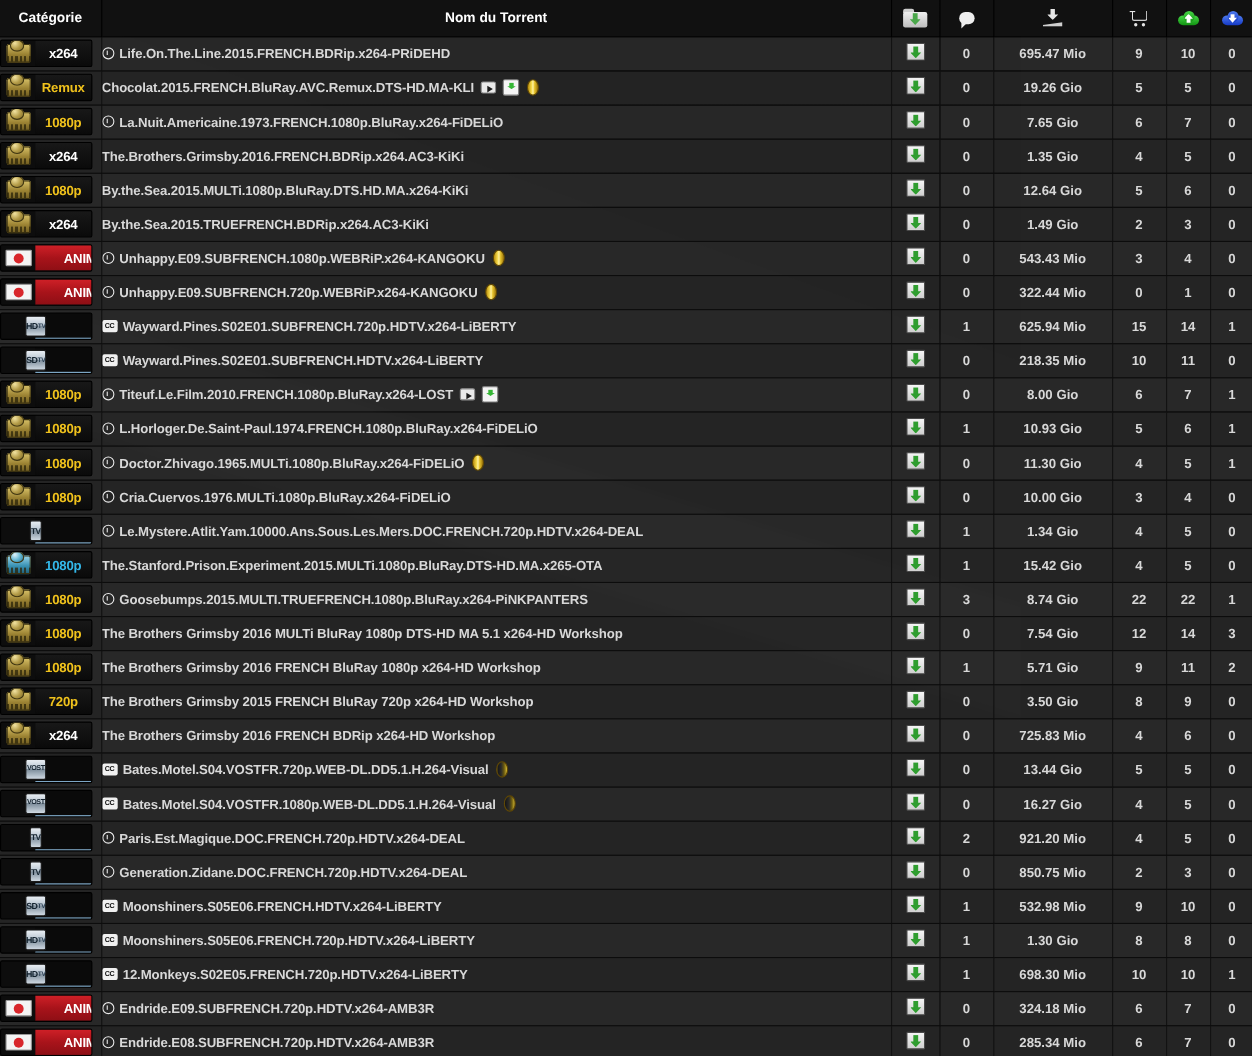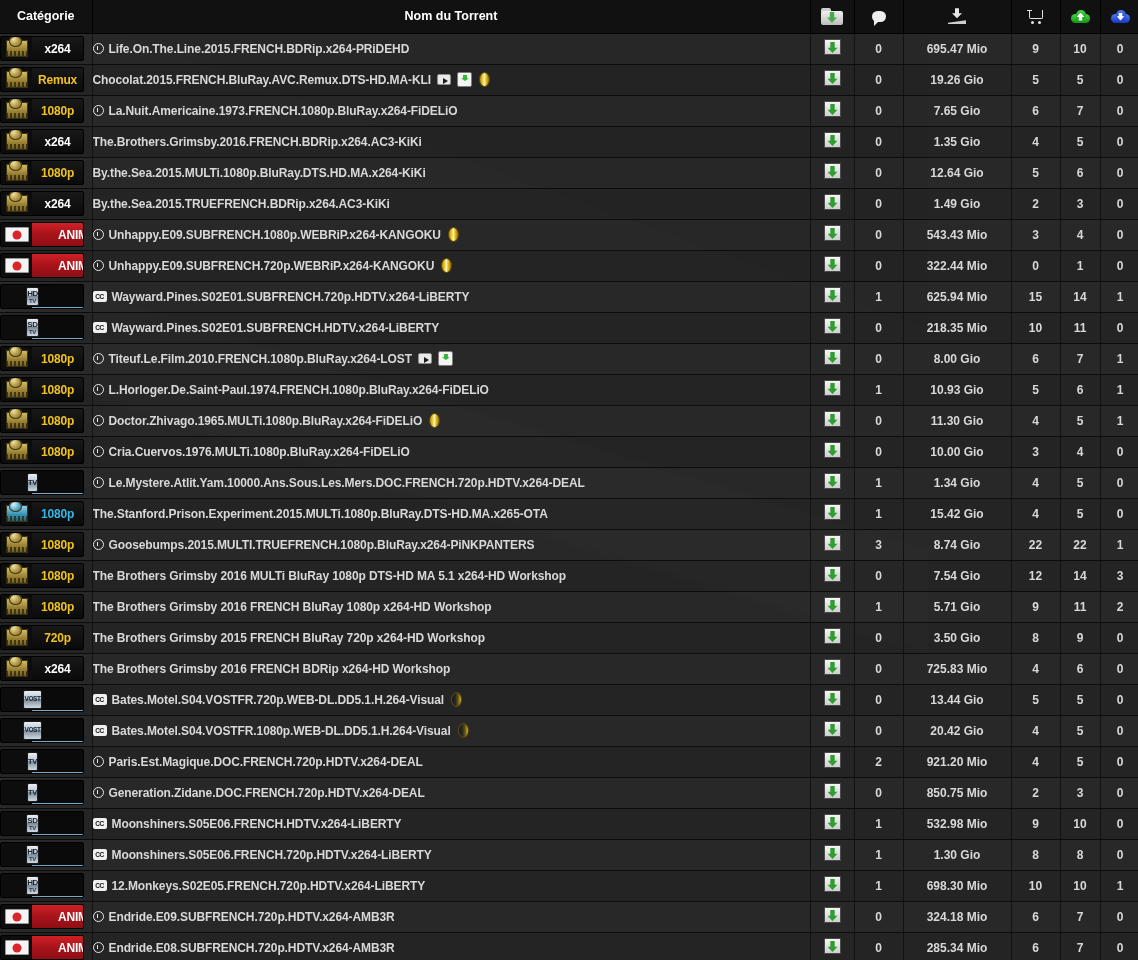--- a/index.html
+++ b/index.html
@@ -122,21 +122,21 @@
   }
   .jpflag:after {
     content:""; position:absolute; left:50%; top:50%; transform:translate(-50%,-50%);
     width:9px; height:9px; border-radius:50%; background:#d8262b;
   }
   
   .tvchip {
     width: 27px; height: 19px; border-radius: 2px;
     background: linear-gradient(180deg,#e9eef3 0%,#b6c3cf 48%,#7b8b99 49%,#cfd9e2 100%);
     border: 1px solid #1b1b1b;
-    display:flex; flex-direction:column; align-items:center; justify-content:center;
+    display:flex; flex-direction:row; align-items:center; justify-content:center;
     line-height: 1;
     margin-left: 32px;
   }
   .tvchip .t1 { font-size: 8px; font-weight: bold; color:#14232f; letter-spacing:-0.4px; }
   .tvchip .t2 { font-size: 6px; font-weight: bold; color:#2d4256; letter-spacing:-0.3px; }
   .tvchip.one .t1 { font-size: 7.5px; }
 
   
   .lab-x264   { color:#ffffff; background: linear-gradient(180deg,#181818,#0a0a0a); }
   .lab-gold   { color:#f0c21c; background: linear-gradient(180deg,#181818,#0a0a0a); }
@@ -760,21 +760,21 @@
             </span></td>
           <td class="c-name">
             <span class="namewrap">
               <span class="ic ic-cc">CC</span>
               <span>Bates.Motel.S04.VOSTFR.1080p.WEB-DL.DD5.1.H.264-Visual</span>
               <span class="ic ic-coin dark"></span>
             </span>
           </td>
           <td class="c-dl"><span class="dlbtn"></span></td>
           <td class="c-com">0</td>
-          <td class="c-size">20.42 Gio</td>
+          <td class="c-size">16.27 Gio</td>
           <td class="c-cart">4</td>
           <td class="c-seed">5</td>
           <td class="c-leech">0</td>
         </tr>
         <tr class="row-alt">
           <td class="c-cat"><span class="catbadge">
               <span class="cat-ico">
                 <span class="tvchip one">
                   <span class="t1">TV</span>
                 </span>

